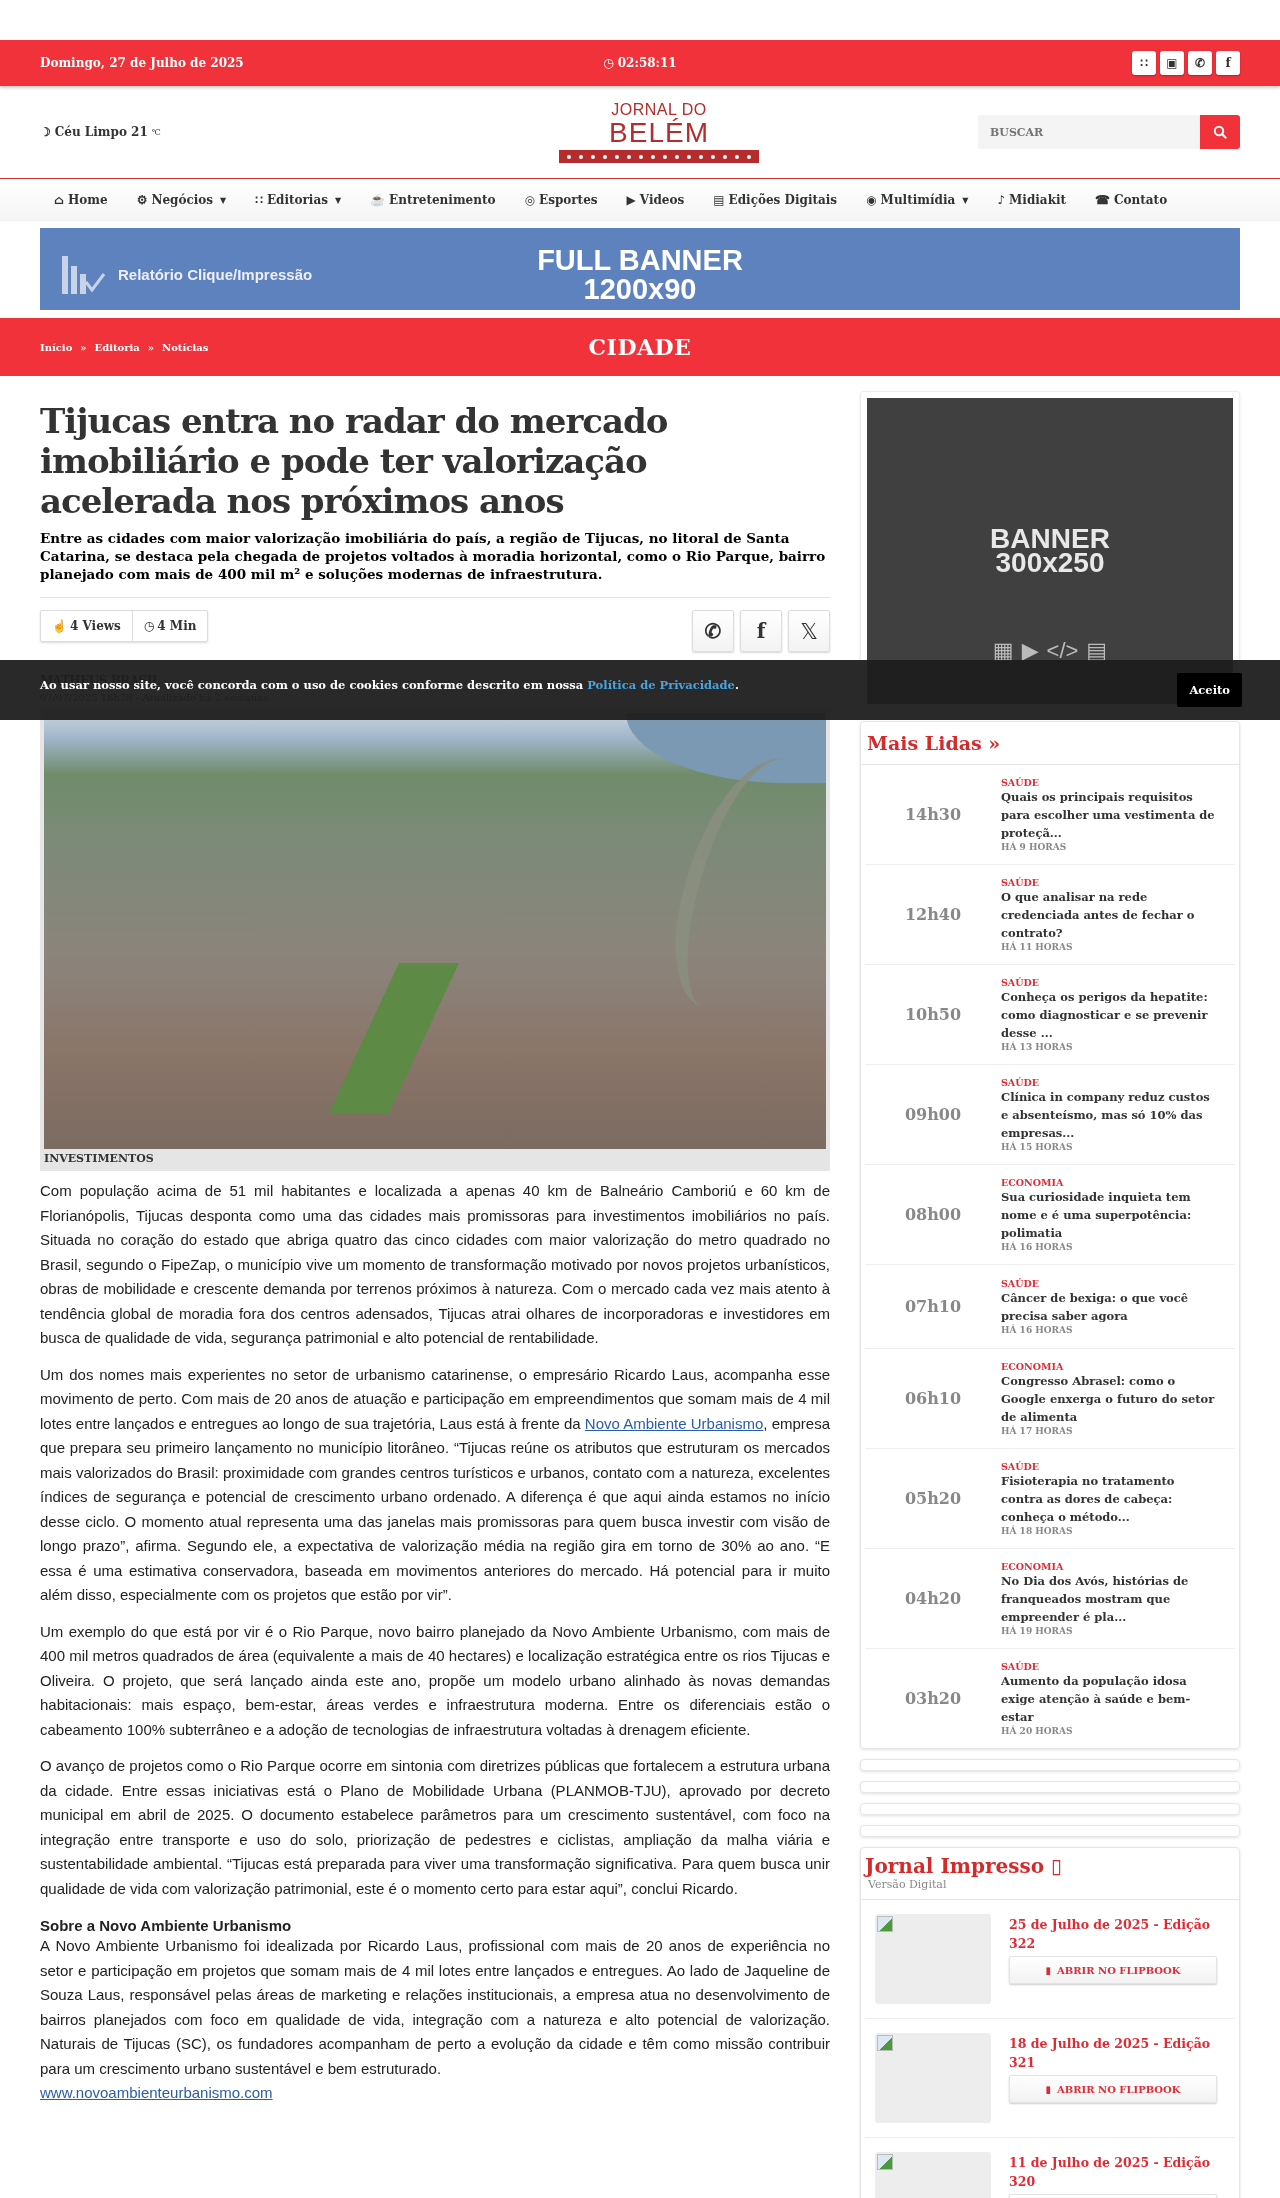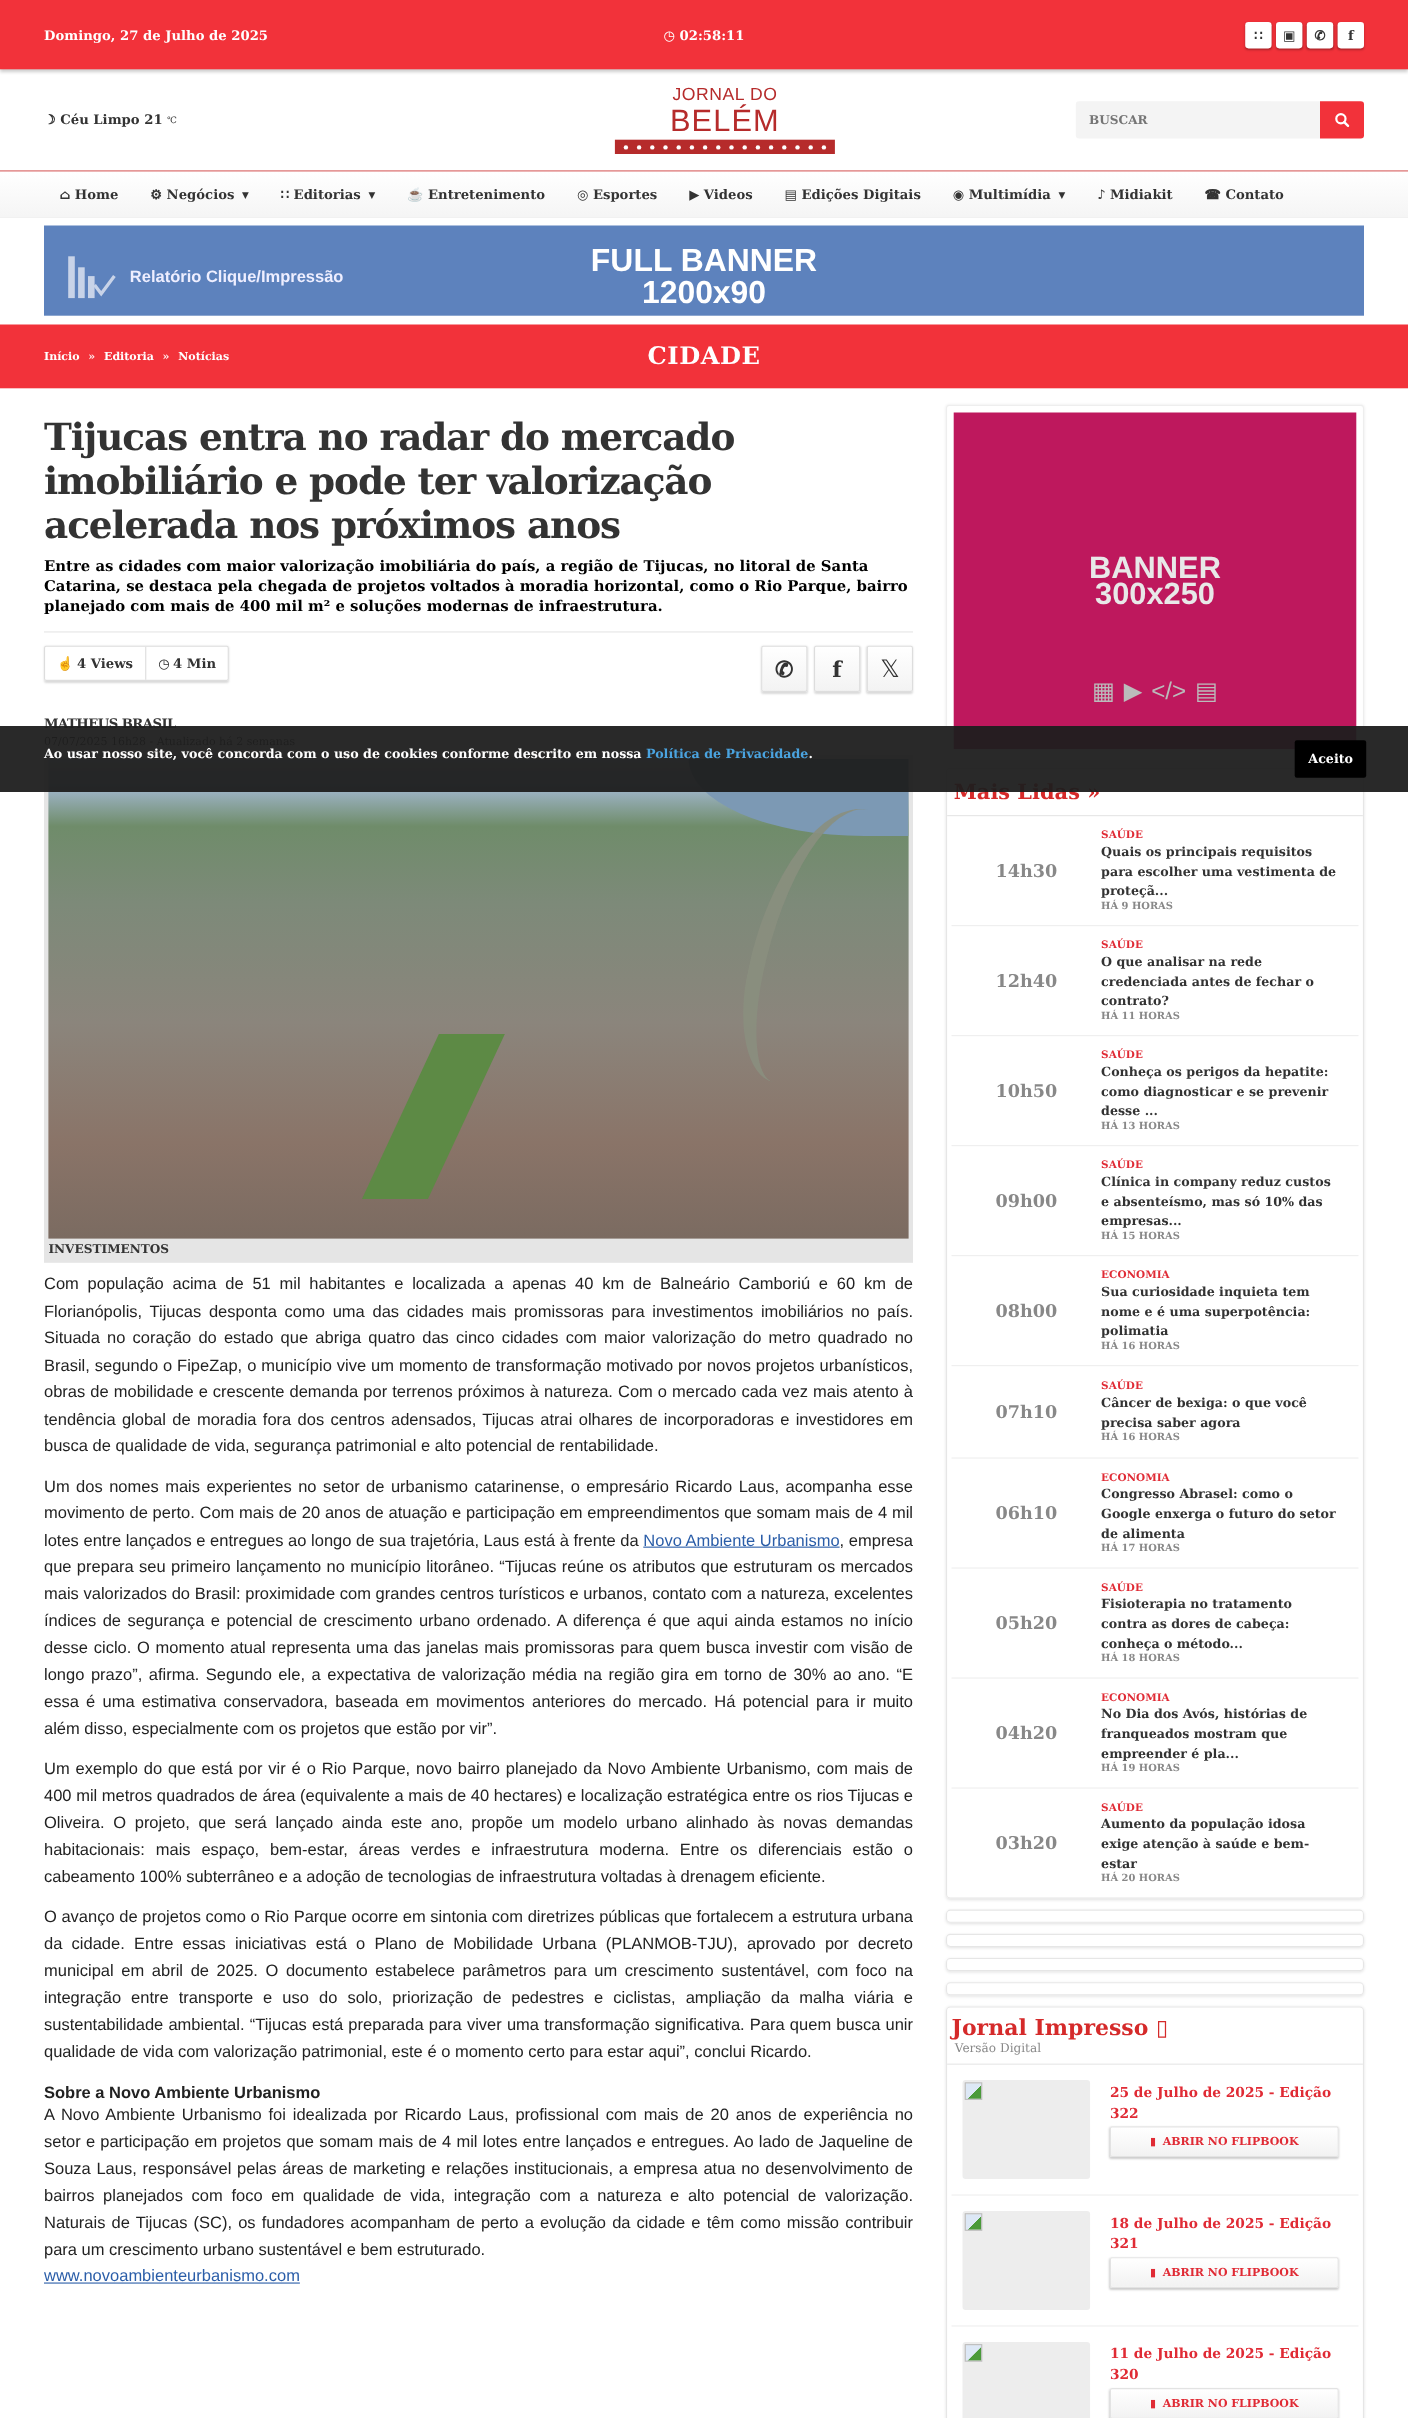--- a/index.html
+++ b/index.html
@@ -1,21 +1,21 @@
 <!DOCTYPE html>
 <html><head>
 <meta charset="utf-8">
 <style>
   * { box-sizing: border-box; margin: 0; padding: 0; }
   html, body { width: 1280px; }
   body { font-family: "DejaVu Serif", serif; color: #333; background: #fff; position: relative; }
   a { color: inherit; text-decoration: none; }
 
   
-  .topbar { height: 63px; background: #f2323a; color: #fff; display: flex; align-items: center; justify-content: space-between; padding: 0 40px; box-shadow: 0 2px 3px rgba(0,0,0,.2); position: relative; z-index: 2; }
+  .topbar { height: 46px; background: #f2323a; color: #fff; display: flex; align-items: center; justify-content: space-between; padding: 0 40px; box-shadow: 0 2px 3px rgba(0,0,0,.2); position: relative; z-index: 2; margin-top: 40px; }
   .topbar .date { font-size: 12px; font-weight: bold; width: 300px; }
   .topbar .clock { font-size: 12px; font-weight: bold; display: flex; align-items: center; gap: 4px; }
   .topbar .socials { width: 300px; display: flex; justify-content: flex-end; gap: 4px; }
   .social-btn { width: 24px; height: 24px; background: #fff; color: #333; border-radius: 3px; display: flex; align-items: center; justify-content: center; font-size: 12px; font-weight: bold; box-shadow: 0 1px 2px rgba(0,0,0,.3); }
 
   
   .header { height: 93px; display: flex; align-items: center; justify-content: space-between; padding: 0 40px; border-bottom: 1px solid #c33; }
   .weather { display: flex; align-items: center; gap: 4px; font-size: 12px; font-weight: bold; width: 300px; }
   .weather sup { font-size: 8px; font-weight: normal; }
   .logo { width: 200px; height: 74px; display: flex; flex-direction: column; align-items: center; justify-content: center; }
@@ -68,21 +68,21 @@
   .caption { font-size: 11px; font-weight: bold; padding: 3px 0 6px; color: #333; }
 
   .body p, .body .para { font-family: "Liberation Sans", sans-serif; font-size: 15px; line-height: 24.5px; color: #222; text-align: justify; margin-top: 12px; }
   .body p:first-child { margin-top: 8px; }
   .body .link { color: #2a5da8; text-decoration: underline; }
   .body h4 { font-family: "Liberation Sans", sans-serif; font-size: 15px; font-weight: bold; color: #222; margin-top: 16px; }
   .body .after-h { margin-top: 0; }
 
   
   .ad300 { border: 1px solid #eee; border-radius: 3px; padding: 6px; box-shadow: 0 1px 3px rgba(0,0,0,.1); }
-  .ad300 .box { height: 306px; background: #be185d; color: #e8e8e8; font-family: "Liberation Sans", sans-serif; display: flex; flex-direction: column; align-items: center; justify-content: center; position: relative; }
+  .ad300 .box { height: 306px; background: #404040; color: #e8e8e8; font-family: "Liberation Sans", sans-serif; display: flex; flex-direction: column; align-items: center; justify-content: center; position: relative; }
   .ad300 .t { font-size: 28px; font-weight: bold; line-height: 24px; text-align: center; }
   .ad300 .icons { position: absolute; bottom: 40px; display: flex; gap: 8px; font-size: 22px; color: #bbb; }
 
   .panel { border: 1px solid #e6e6e6; border-radius: 4px; box-shadow: 0 1px 3px rgba(0,0,0,.12); margin-top: 10px; }
   .panel-head { padding: 10px 6px 10px; border-bottom: 1px solid #e5e5e5; }
   .panel-head .ttl { color: #d52a2a; font-size: 19px; font-weight: bold; }
   .panel-head .sub { color: #888; font-size: 11px; margin-left: 3px; }
   .ml-item { display: flex; align-items: center; padding: 12px 0; margin: 0 4px; border-bottom: 1px solid #eee; min-height: 84px; }
   .ml-item:last-child { border-bottom: none; }
   .ml-time { width: 136px; text-align: center; color: #888; font-size: 16px; font-weight: bold; }

